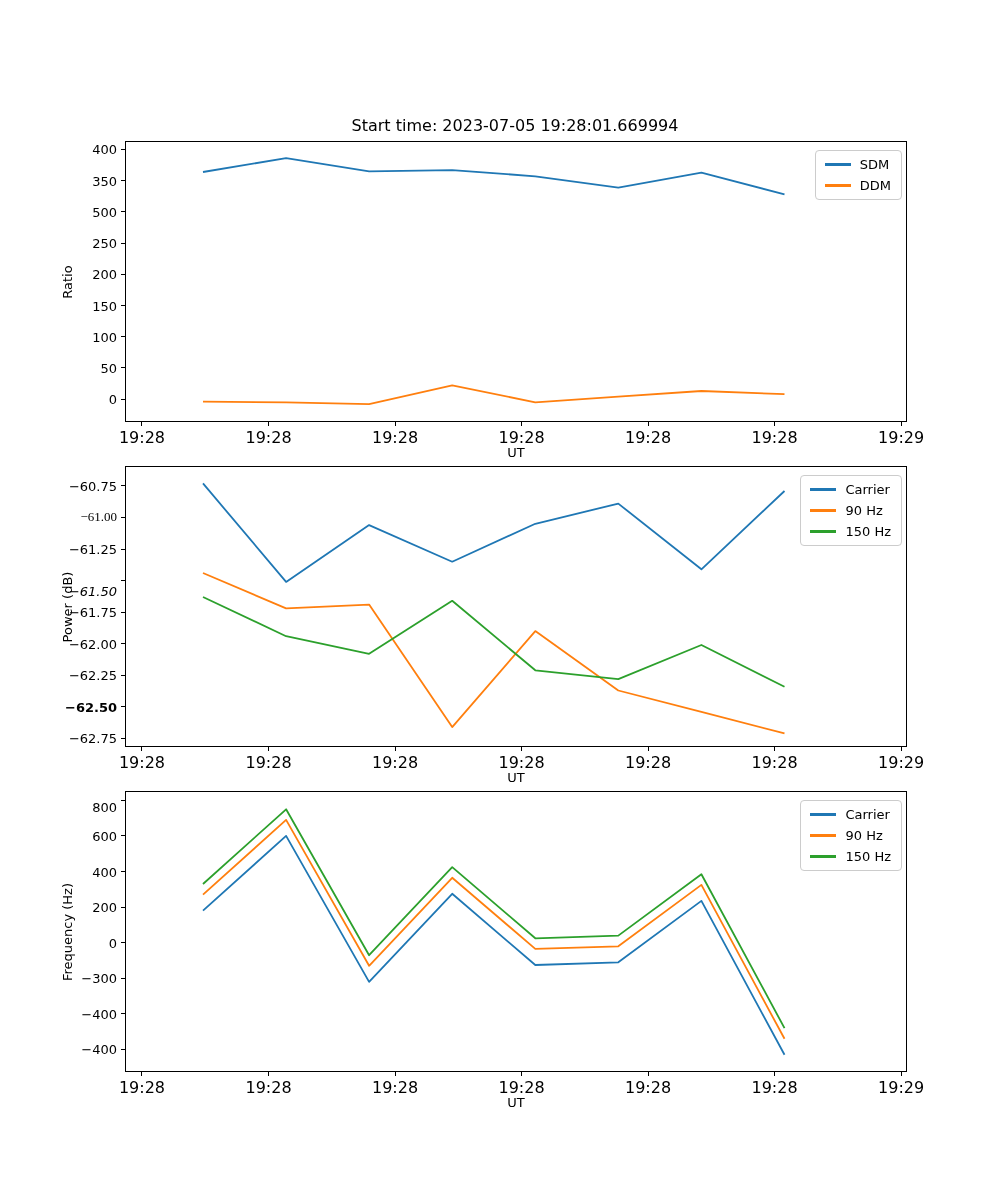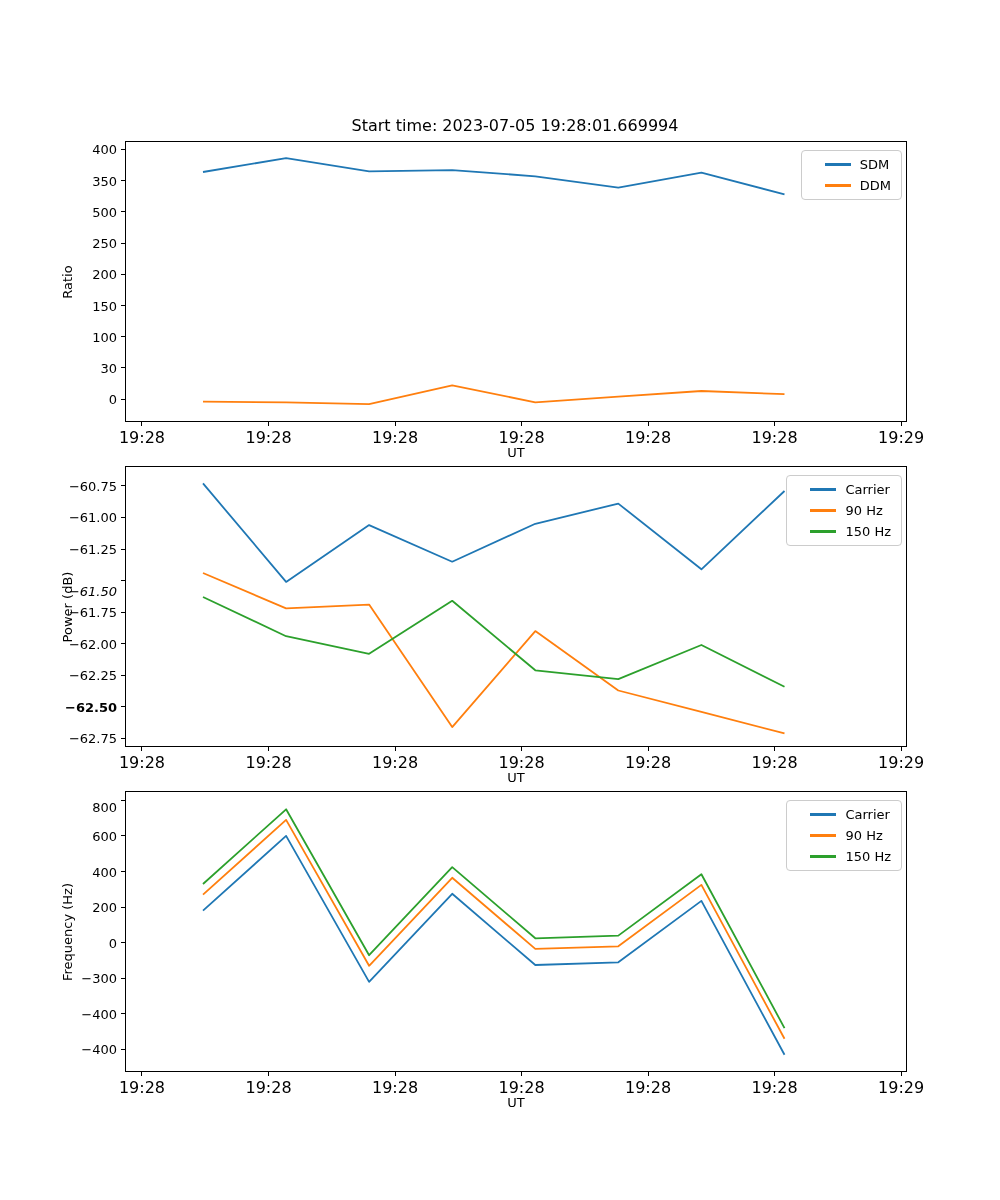--- a/index.html
+++ b/index.html
@@ -32,21 +32,21 @@
   .x-axis-label{
     position:absolute;font-size:13px;left:50%;top:303px;transform:translateX(-50%);
   }
   .y-axis-label{
     position:absolute;font-size:13px;left:-66px;top:50%;
     writing-mode:vertical-rl;transform:translateY(-50%) rotate(180deg);
     white-space:nowrap;
   }
   .legend{
     position:absolute;top:8px;right:4px;background:rgba(255,255,255,.9);
-    border:1px solid #ccc;border-radius:4px;padding:6px 10px 6px 23px;
+    border:1px solid #ccc;border-radius:4px;padding:6px 10px 6px 9px;
     display:flex;flex-direction:column;gap:6px;z-index:5;
   }
   .legend-item{display:flex;align-items:center;gap:9px;}
   .legend-sample{width:26px;height:2.6px;flex:0 0 26px;}
   .legend-label{font-size:13px;white-space:nowrap;}
 </style>
 </head>
 <body>
 
 <div id="figure">
@@ -66,21 +66,21 @@
           <div class="legend-label">SDM</div>
         </div>
         <div class="legend-item">
           <div class="legend-sample" style="background: rgb(255, 127, 14);"></div>
           <div class="legend-label">DDM</div>
         </div>
       </div>
   <div class="ytick-mark" style="top: 256.654px;"></div>
       <div class="ytick-label" style="top: 257.154px;">0</div>
       <div class="ytick-mark" style="top: 225.446px;"></div>
-      <div class="ytick-label" style="top: 225.946px;">30</div>
+      <div class="ytick-label" style="top: 225.946px;">50</div>
       <div class="ytick-mark" style="top: 194.238px;"></div>
       <div class="ytick-label" style="top: 194.738px;">100</div>
       <div class="ytick-mark" style="top: 163.03px;"></div>
       <div class="ytick-label" style="top: 163.53px;">150</div>
       <div class="ytick-mark" style="top: 131.822px;"></div>
       <div class="ytick-label" style="top: 132.322px;">200</div>
       <div class="ytick-mark" style="top: 100.614px;"></div>
       <div class="ytick-label" style="top: 101.114px;">250</div>
       <div class="ytick-mark" style="top: 69.406px;"></div>
       <div class="ytick-label" style="top: 69.906px;">500</div>
@@ -122,21 +122,21 @@
           <div class="legend-label">90 Hz</div>
         </div>
         <div class="legend-item">
           <div class="legend-sample" style="background: rgb(44, 160, 44);"></div>
           <div class="legend-label">150 Hz</div>
         </div>
       </div>
   <div class="ytick-mark" style="top: 18.4367px;"></div>
       <div class="ytick-label" style="top: 18.9367px;">−60.75</div>
       <div class="ytick-mark" style="top: 49.9977px;"></div>
-      <div class="ytick-label" style="top: 50.4977px;">−61.00</div>
+      <div class="ytick-label" style="top: 50.4977px; font-family: Liberation Serif, serif;">−61.00</div>
       <div class="ytick-mark" style="top: 81.5588px;"></div>
       <div class="ytick-label" style="top: 82.0588px;">−61.25</div>
       <div class="ytick-mark" style="top: 113.12px;"></div>
       <div class="ytick-label" style="top: 124px; font-style: italic;">−61.50</div>
       <div class="ytick-mark" style="top: 144.681px;"></div>
       <div class="ytick-label" style="top: 145.181px;">−61.75</div>
       <div class="ytick-mark" style="top: 176.242px;"></div>
       <div class="ytick-label" style="top: 176.742px;">−62.00</div>
       <div class="ytick-mark" style="top: 207.803px;"></div>
       <div class="ytick-label" style="top: 208.303px;">−62.25</div>

